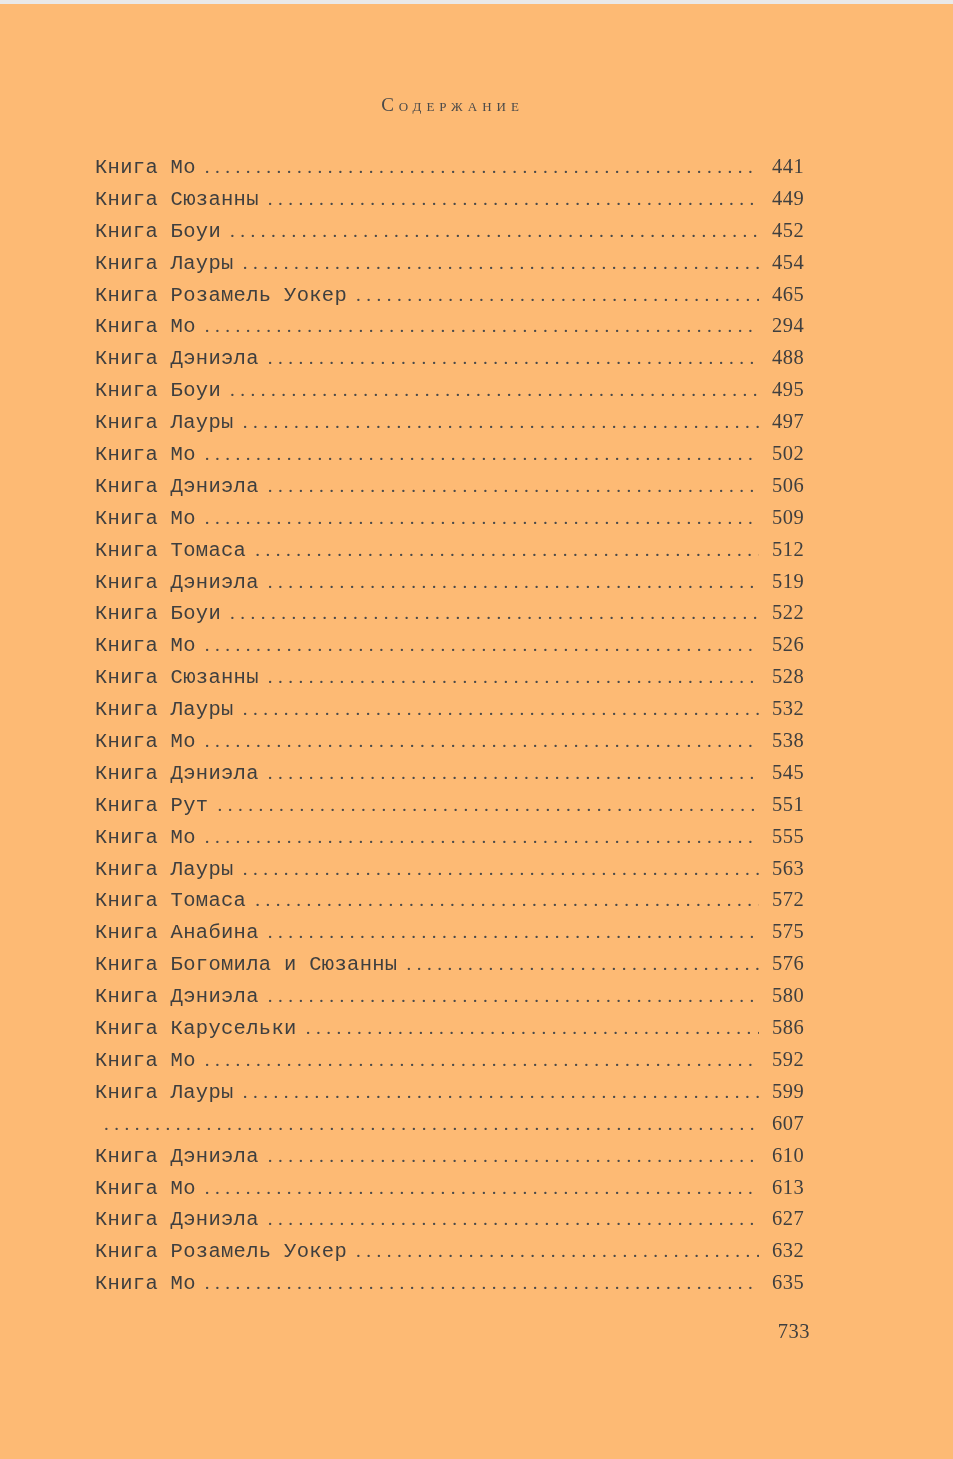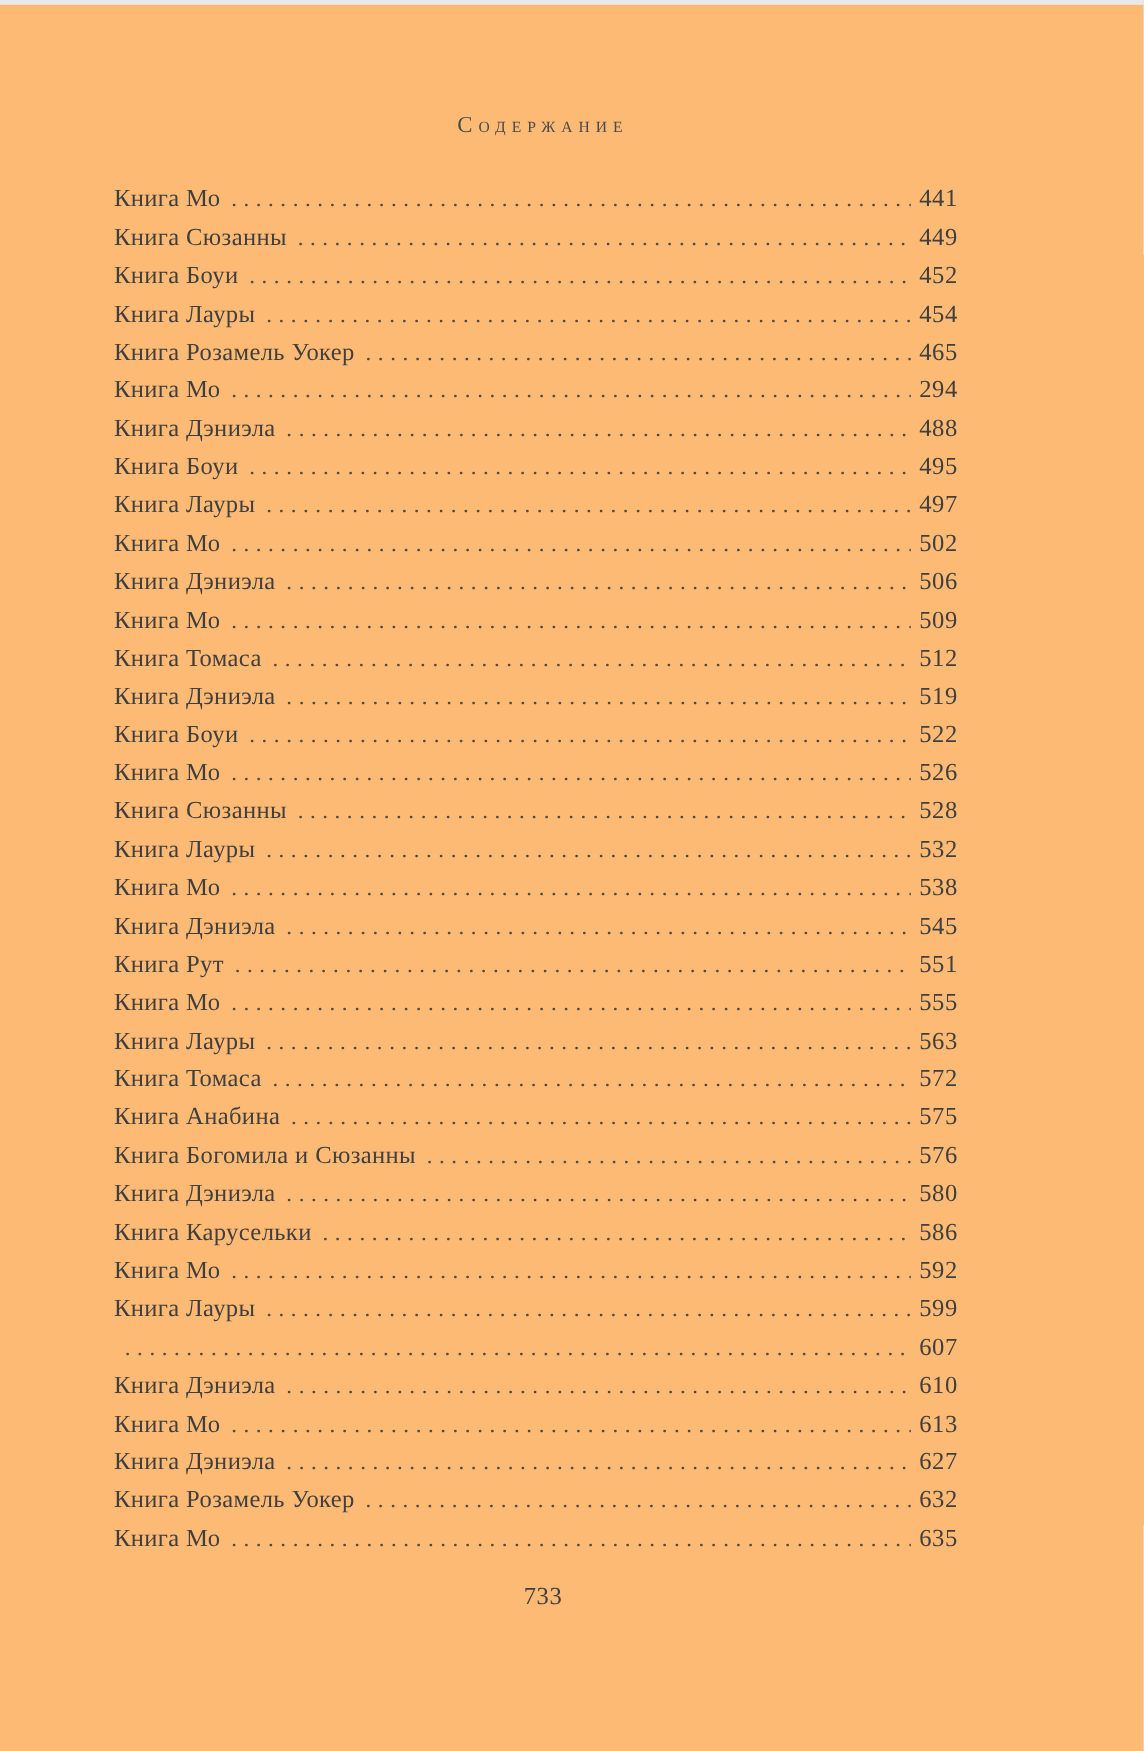--- a/index.html
+++ b/index.html
@@ -38,43 +38,44 @@
   .toc-row {
     display: flex;
     align-items: baseline;
     height: 31.9px;
     line-height: 31.9px;
     white-space: nowrap;
   }
   .toc-title {
     flex: 0 0 auto;
     letter-spacing: 0.3px;
+    font-family: Liberation Mono, monospace;
   }
   .dots {
     flex: 1 1 auto;
     overflow: hidden;
     white-space: nowrap;
     letter-spacing: 5.5px;
     padding-left: 9px;
     margin-right: 7px;
     font-size: 19px;
     color: #4a4a4a;
   }
   .pagenum {
     flex: 0 0 auto;
     min-width: 44px;
-    text-align: left;
+    text-align: center;
     letter-spacing: 0.5px;
   }
   .footer {
     position: absolute;
     top: 1316px;
     left: 95px;
     width: 715px;
-    text-align: center;
+    text-align: right;
     font-size: 20.5px;
     letter-spacing: 0.5px;
   }
 </style>
 </head>
 <body>
 
 <div class="page">
   <div class="header">Содержание</div>
 

